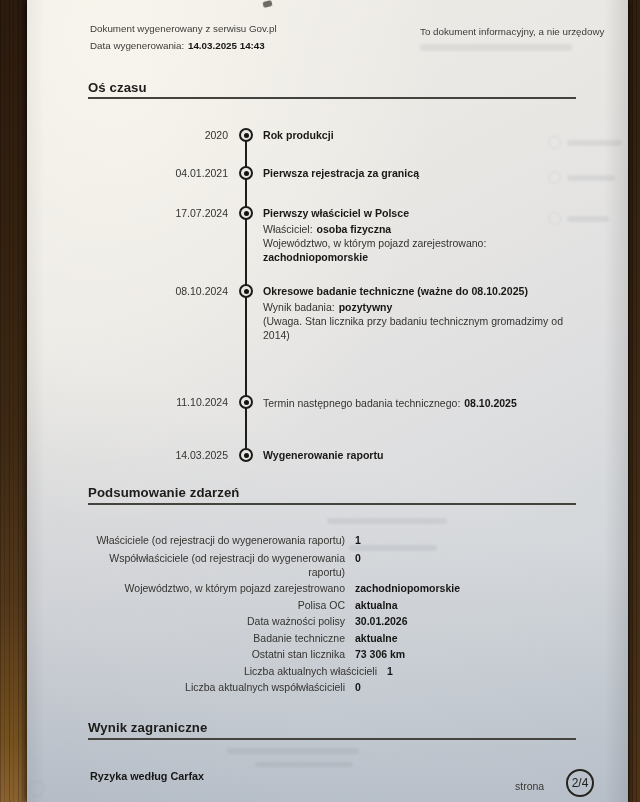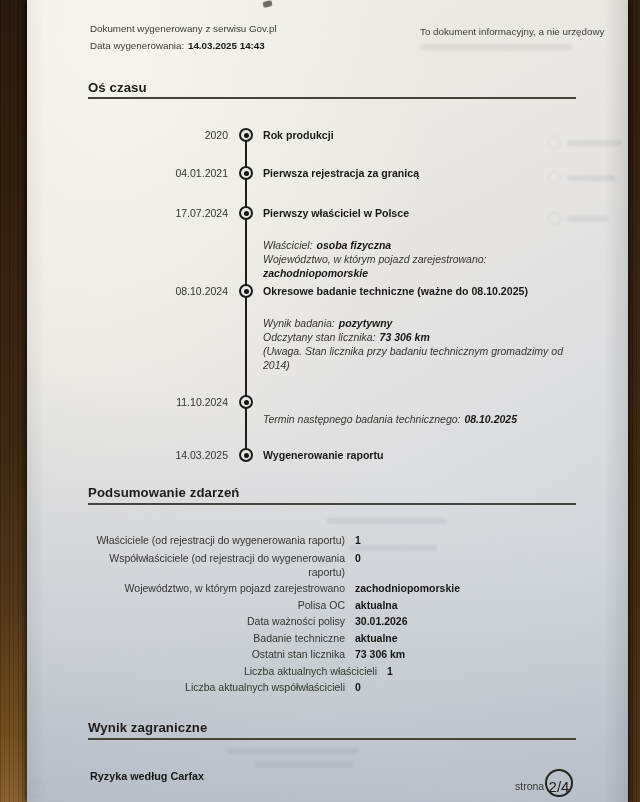--- a/index.html
+++ b/index.html
@@ -50,33 +50,33 @@
   .tl-dot   {
     position:absolute; left:212px; top:0; width:14px; height:14px; box-sizing:border-box;
     border:2.5px solid #1c1b19; border-radius:50%; background:#e8e6e2;
   }
   .tl-dot::after {
     content:''; position:absolute; left:50%; top:50%; width:5px; height:5px;
     margin:-2.5px 0 0 -2.5px; border-radius:50%; background:#141311;
   }
   .tl-body  { position:absolute; left:236px; top:0; width:306px; }
   .tl-title { font-weight:bold; font-size:10.6px; color:#191816; line-height:14.5px; }
-  .tl-details { margin-top:17px;font-style:italic; }
+  .tl-details { margin-top:1px; }
   .tl-dline { font-size:10.5px; line-height:14.3px; color:#34332f; }
   .dl { margin-right:1px; }
   
   .sum-row  { position:absolute; left:0; width:100%; display:flex; font-size:10.5px; line-height:14.2px; }
   .sum-label{ width:270px; margin-left:48px; text-align:right; color:#34332f; }
   .sum-value{ margin-left:10px; font-weight:bold; color:#161615; }
   
   .page-circle {
-    position:absolute; left:518px; top:769px; width:28px; height:28px; box-sizing:border-box;
+    position:absolute; left:539px; top:769px; width:28px; height:28px; box-sizing:border-box;
     border:2.4px solid #25241f; border-radius:50%;
-    display:flex; align-items:flex-end; justify-content:center;
-    font-size:15px; color:#21201c;
+    display:flex; align-items:center; justify-content:center;
+    font-size:12px; color:#21201c;
   }
   
   .ghost { position:absolute; pointer-events:none; filter:blur(1.2px); }
   .gbar  { background:#5d6672; opacity:.10; border-radius:3px; }
   .gring { border:1.6px solid #5d6672; border-radius:50%; opacity:.12; box-sizing:border-box; }
   .speck {
     position:absolute; left:236px; top:1px; width:9px; height:6px;
     background:#4c4a44; opacity:.8; border-radius:2px;
     transform:rotate(-14deg); filter:blur(.4px);
   }
@@ -129,21 +129,20 @@
     </div>
   </div>
 
   <div class="tl-event" style="top:284px;">
     <div class="tl-date">08.10.2024</div>
     <div class="tl-dot"></div>
     <div class="tl-body">
       <div class="tl-title">Okresowe badanie techniczne (ważne do 08.10.2025)</div>
       <div class="tl-details">
         <div class="tl-dline"><span class="dl">Wynik badania:</span> <b>pozytywny</b></div>
-        <div class="tl-dline"><span class="dl">Odczytany stan licznika:</span> <b>73 306 km</b></div>
         <div class="tl-dline"><span class="dl">(Uwaga. Stan licznika przy badaniu technicznym gromadzimy od 2014)</span><b></b></div>
       </div>
     </div>
   </div>
 
   <div class="tl-event" style="top:395px;">
     <div class="tl-date">11.10.2024</div>
     <div class="tl-dot"></div>
     <div class="tl-body">
       <div class="tl-details">

